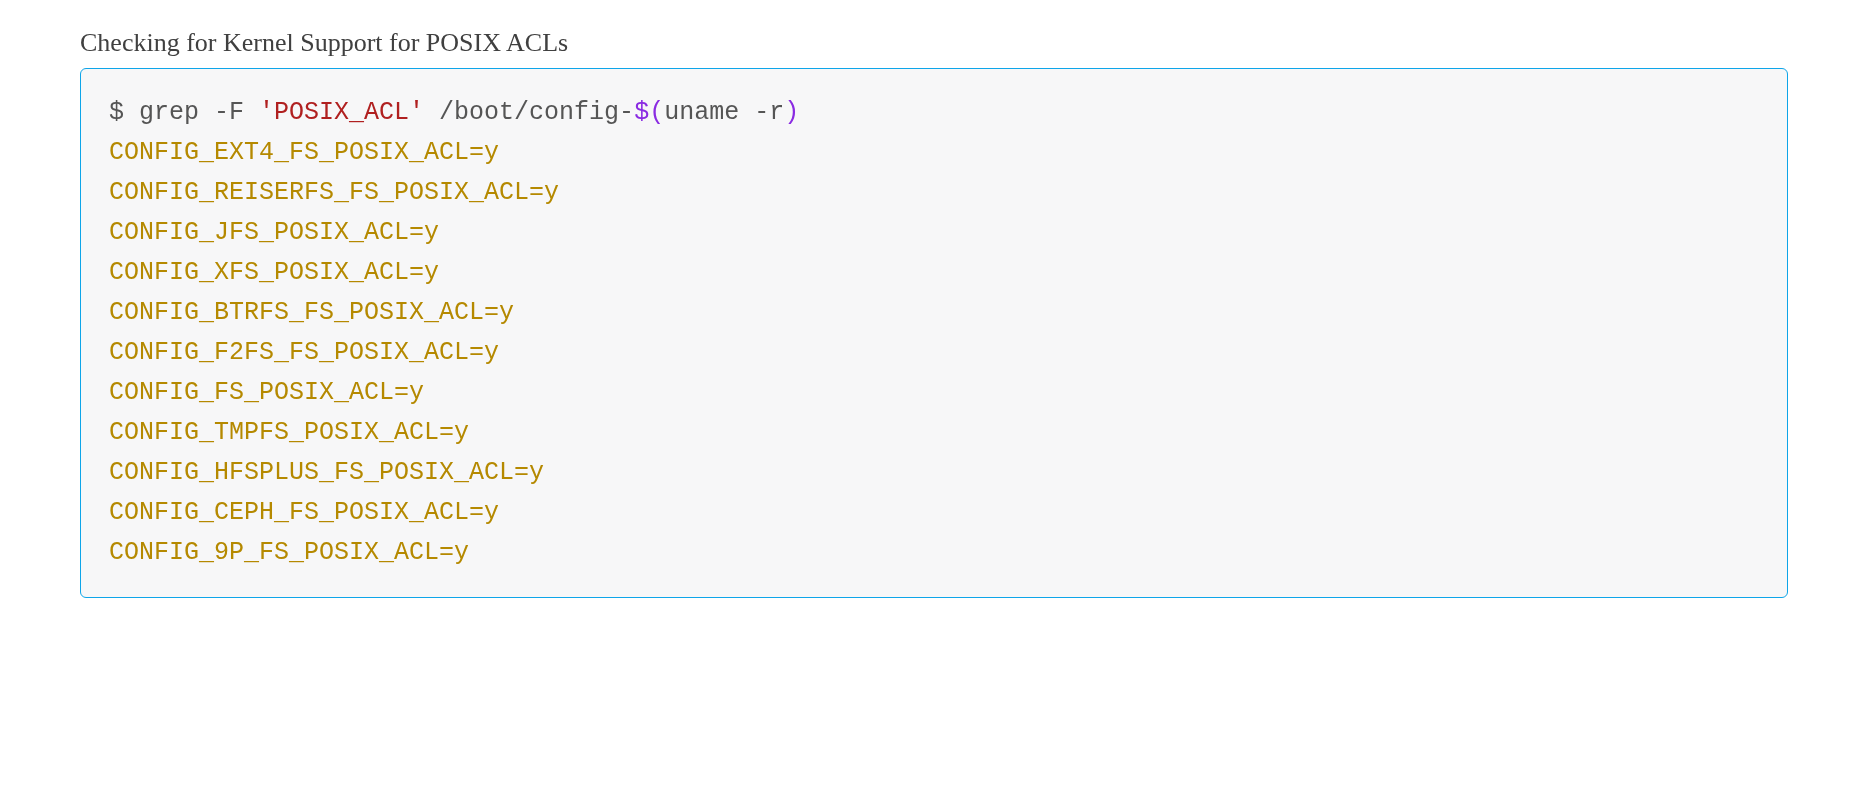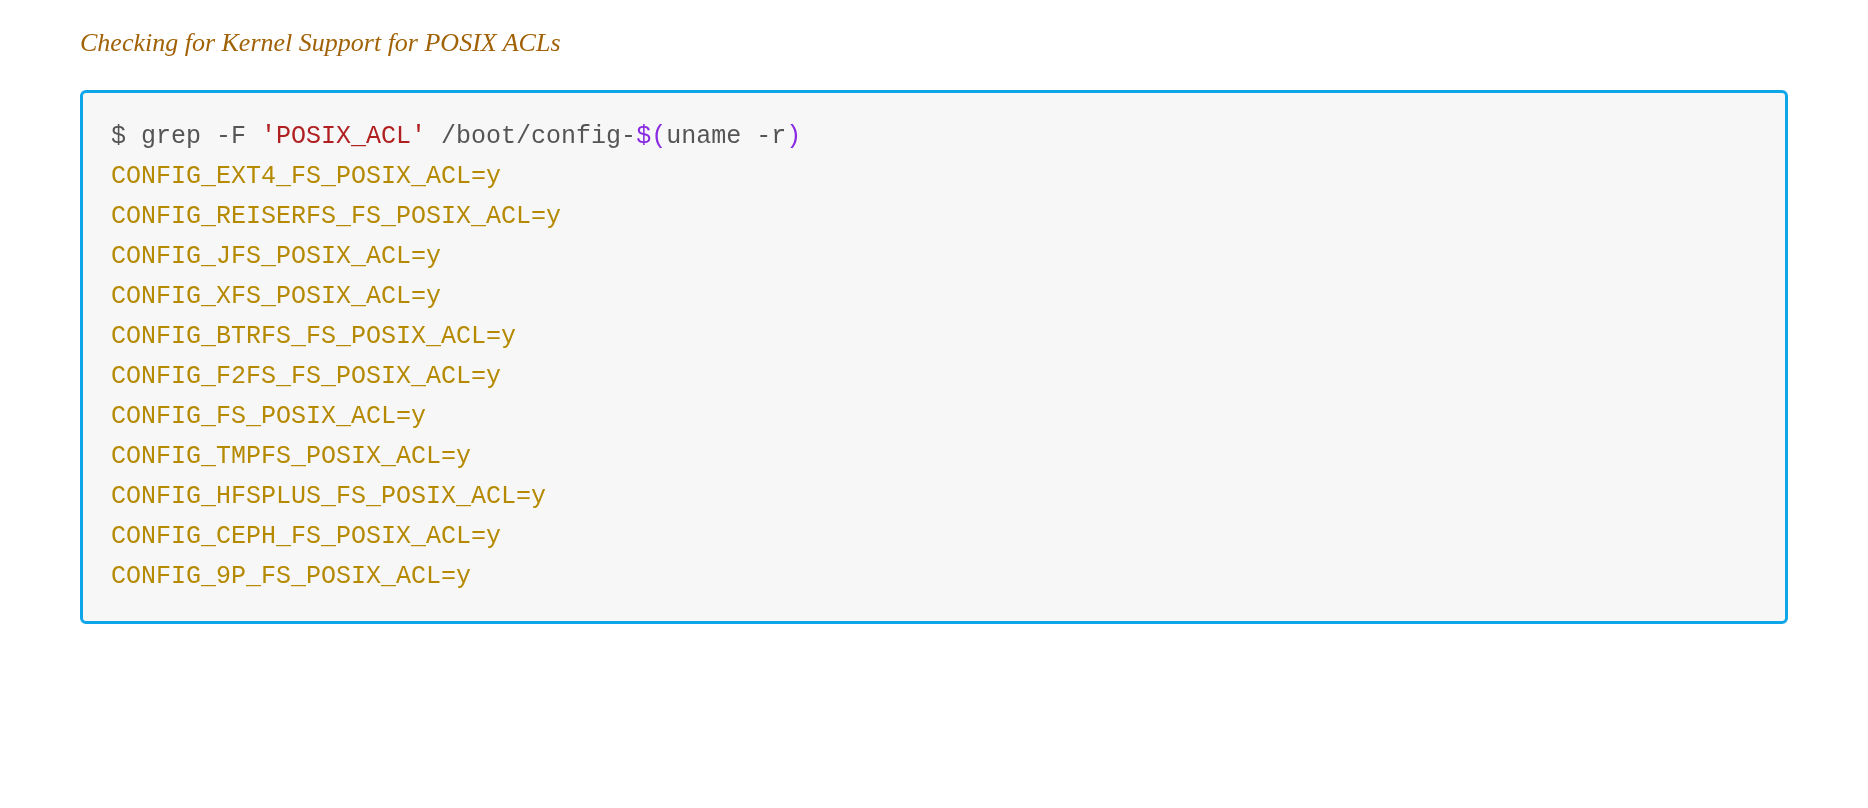--- a/index.html
+++ b/index.html
@@ -7,29 +7,28 @@
       padding: 0;
       box-sizing: border-box;
     }
     body {
       font-family: Georgia, 'Times New Roman', serif;
       background: #ffffff;
       padding: 28px 80px;
       width: 1868px;
     }
     .caption {
-      font-style: italic;
       font-size: 26px;
-      color: #a16207;
-      margin-bottom: 32px;
+      color: #404040;
+      margin-bottom: 10px;
       font-weight: 400;
     }
     .code-block {
       background: #f7f7f8;
-      border: 3px solid #0ea5e9;
+      border: 1px solid #0ea5e9;
       border-radius: 6px;
       padding: 24px 28px;
       font-family: 'Consolas', 'Monaco', 'Courier New', monospace;
       font-size: 25px;
       line-height: 1.6;
       white-space: pre;
       overflow-x: auto;
     }
     .prompt {
       color: #555555;

